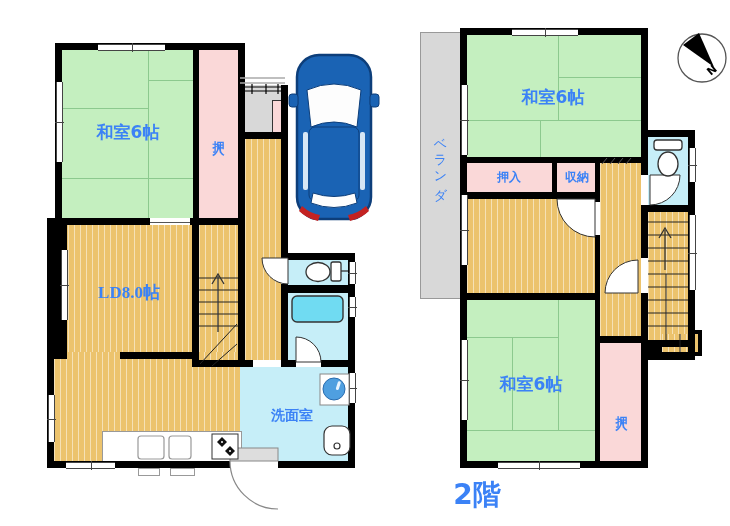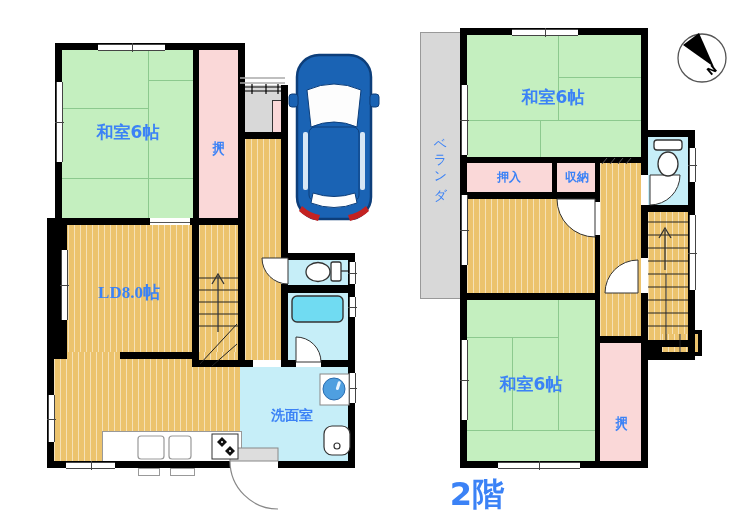--- a/index.html
+++ b/index.html
@@ -267,15 +267,15 @@
   <div class="lbl vert" style="left:218px;top:133px;font-size:12px;">押入</div>
   <div class="lbl" style="left:129px;top:292px;font-size:17px;font-family:Liberation Serif, serif;">LD8.0帖</div>
   <div class="lbl" style="left:292px;top:416px;font-size:14px;">洗面室</div>
 
   <div class="lbl" style="left:553px;top:97px;font-size:17px;">和室6帖</div>
   <div class="lbl" style="left:509px;top:177px;font-size:12px;">押入</div>
   <div class="lbl" style="left:577px;top:177px;font-size:12px;">収納</div>
   <div class="lbl" style="left:531px;top:384px;font-size:17px;">和室6帖</div>
   <div class="lbl vert" style="left:621px;top:408px;font-size:12px;">押入</div>
   <div class="lbl vert" style="left:440px;top:162px;font-size:13px;font-weight:normal;">ベランダ</div>
-  <div class="lbl" style="left:477px;top:495px;font-size:32px;">2階</div>
+  <div class="lbl" style="left:477px;top:495px;font-size:28px;">2階</div>
 
 </div>
 
 </body></html>

